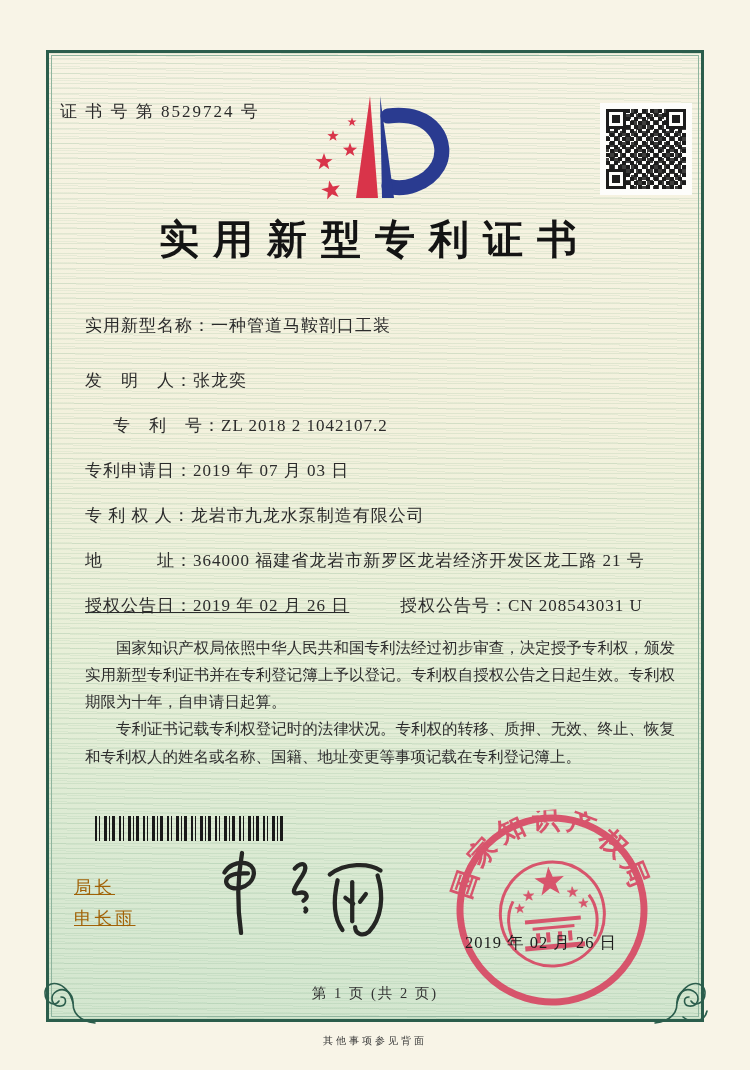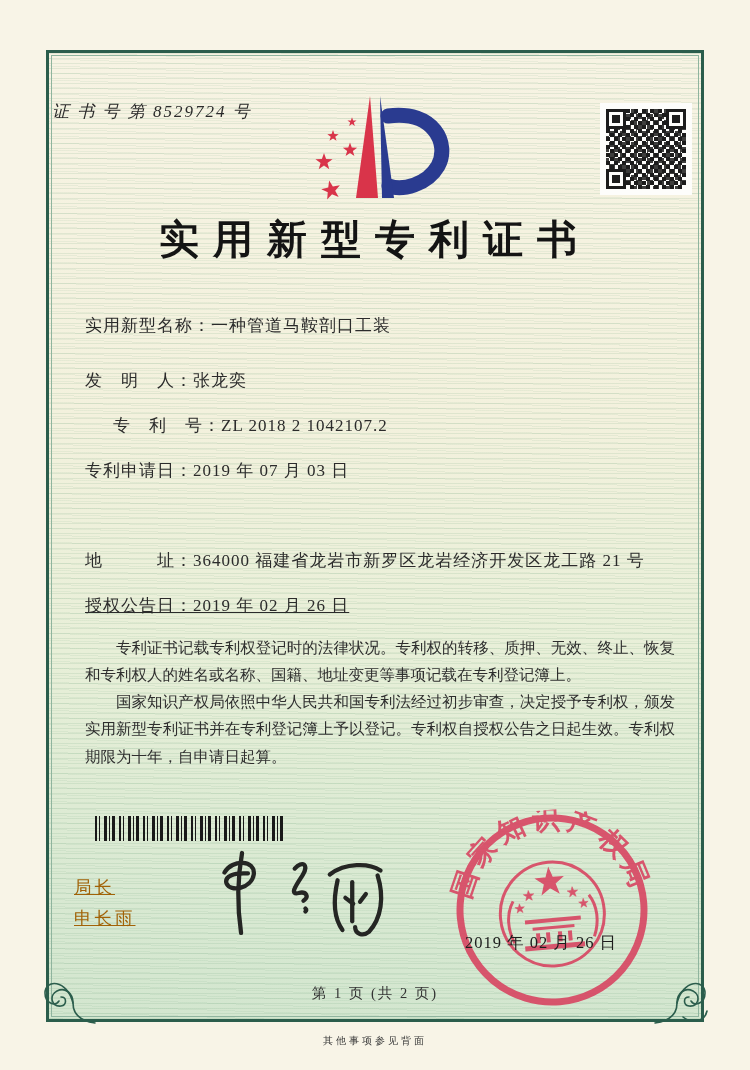--- a/index.html
+++ b/index.html
@@ -23,22 +23,22 @@
   }
   .guilloche{
     position:absolute;inset:0;
     background:repeating-linear-gradient(0deg,rgba(110,165,125,0.16) 0 1px,rgba(0,0,0,0) 1px 5px),
                repeating-linear-gradient(2deg,rgba(110,165,125,0.10) 0 1px,rgba(0,0,0,0) 1px 7px);
     pointer-events:none;
   }
   .corner-ornament{position:absolute;pointer-events:none;}
   
   .cert-no{
-    position:absolute;left:52px;top:100px;
-    font-size:17px;letter-spacing:2px;color:#2a2a2a;font-style:italic;
+    position:absolute;left:60px;top:100px;
+    font-size:17px;letter-spacing:2px;color:#2a2a2a;
   }
   .logo{position:absolute;left:298px;top:92px;width:152px;height:112px;}
   .qr{
     position:absolute;left:600px;top:103px;width:92px;height:92px;
     background:#fdfdfb;box-sizing:border-box;padding:6px;
   }
   .qr-modules{
     position:absolute;inset:6px;
     background:
       repeating-conic-gradient(#1c1c1c 0% 25%,rgba(0,0,0,0) 0% 50%) 0 0/8px 8px,
@@ -147,30 +147,36 @@
   </div>
   <div class="field" style="top:369px;">
     <span class="lbl">发　明　人：</span><span class="val">张龙奕</span>
   </div>
   <div class="field" style="top:414px;margin-left:28px;">
     <span class="lbl">专　利　号：</span><span class="val">ZL 2018 2 1042107.2</span>
   </div>
   <div class="field" style="top:459px;">
     <span class="lbl">专利申请日：</span><span class="val">2019 年 07 月 03 日</span>
   </div>
+  <div class="field" style="top:504px;">
+    <span class="lbl">专 利 权 人：</span><span class="val">龙岩市九龙水泵制造有限公司</span>
+  </div>
   <div class="field" style="top:549px;">
     <span class="lbl">地　　　址：</span><span class="val">364000 福建省龙岩市新罗区龙岩经济开发区龙工路 21 号</span>
   </div>
   <div class="field" style="top:594px;text-decoration:underline;">
     <span class="lbl">授权公告日：</span><span class="val">2019 年 02 月 26 日</span>
   </div>
+  <div class="field" style="top:594px;left:400px;">
+    <span class="lbl">授权公告号：</span><span class="val">CN 208543031 U</span>
+  </div>
 
   <div class="body-text">
+    <p>国家知识产权局依照中华人民共和国专利法经过初步审查，决定授予专利权，颁发实用新型专利证书并在专利登记簿上予以登记。专利权自授权公告之日起生效。专利权期限为十年，自申请日起算。</p>
     <p>专利证书记载专利权登记时的法律状况。专利权的转移、质押、无效、终止、恢复和专利权人的姓名或名称、国籍、地址变更等事项记载在专利登记簿上。</p>
-    <p>国家知识产权局依照中华人民共和国专利法经过初步审查，决定授予专利权，颁发实用新型专利证书并在专利登记簿上予以登记。专利权自授权公告之日起生效。专利权期限为十年，自申请日起算。</p>
   </div>
 
   <div class="barcode"></div>
 
   <div class="sign-block">
     <div>局长</div>
     <div>申长雨</div>
   </div>
 
   <svg class="signature" viewBox="0 0 200 100">

